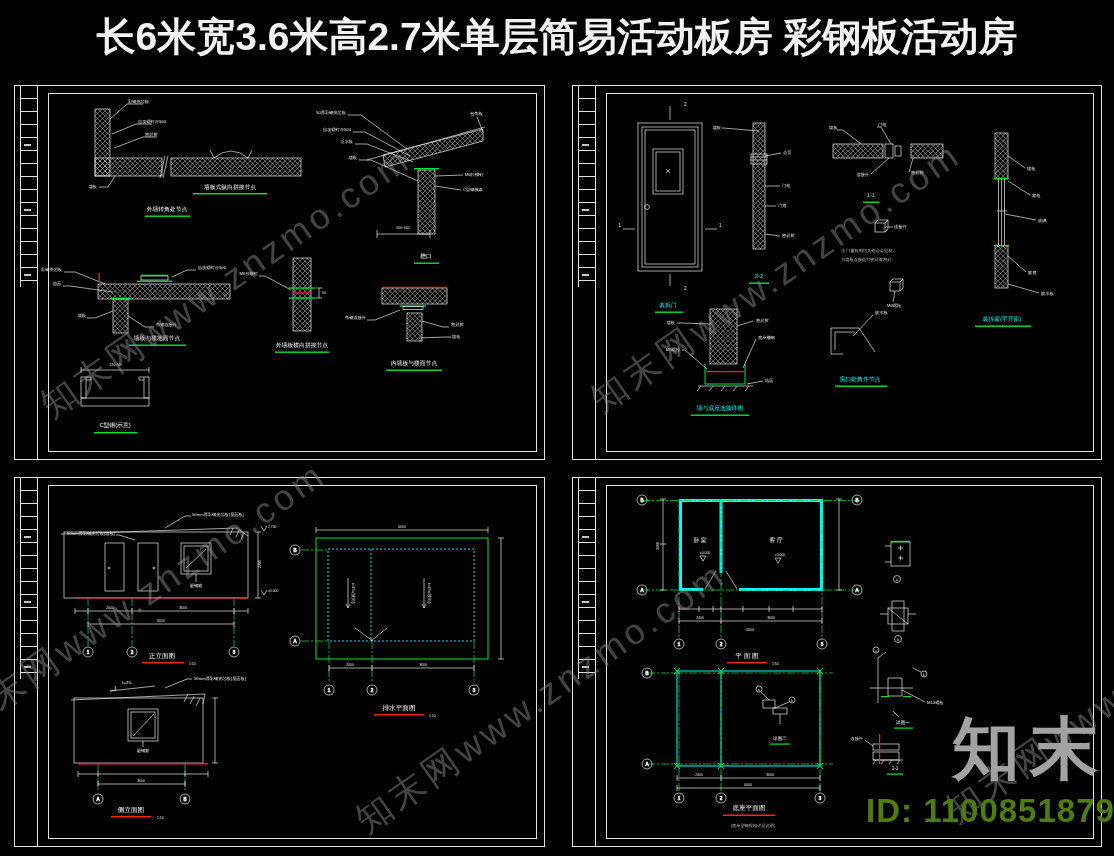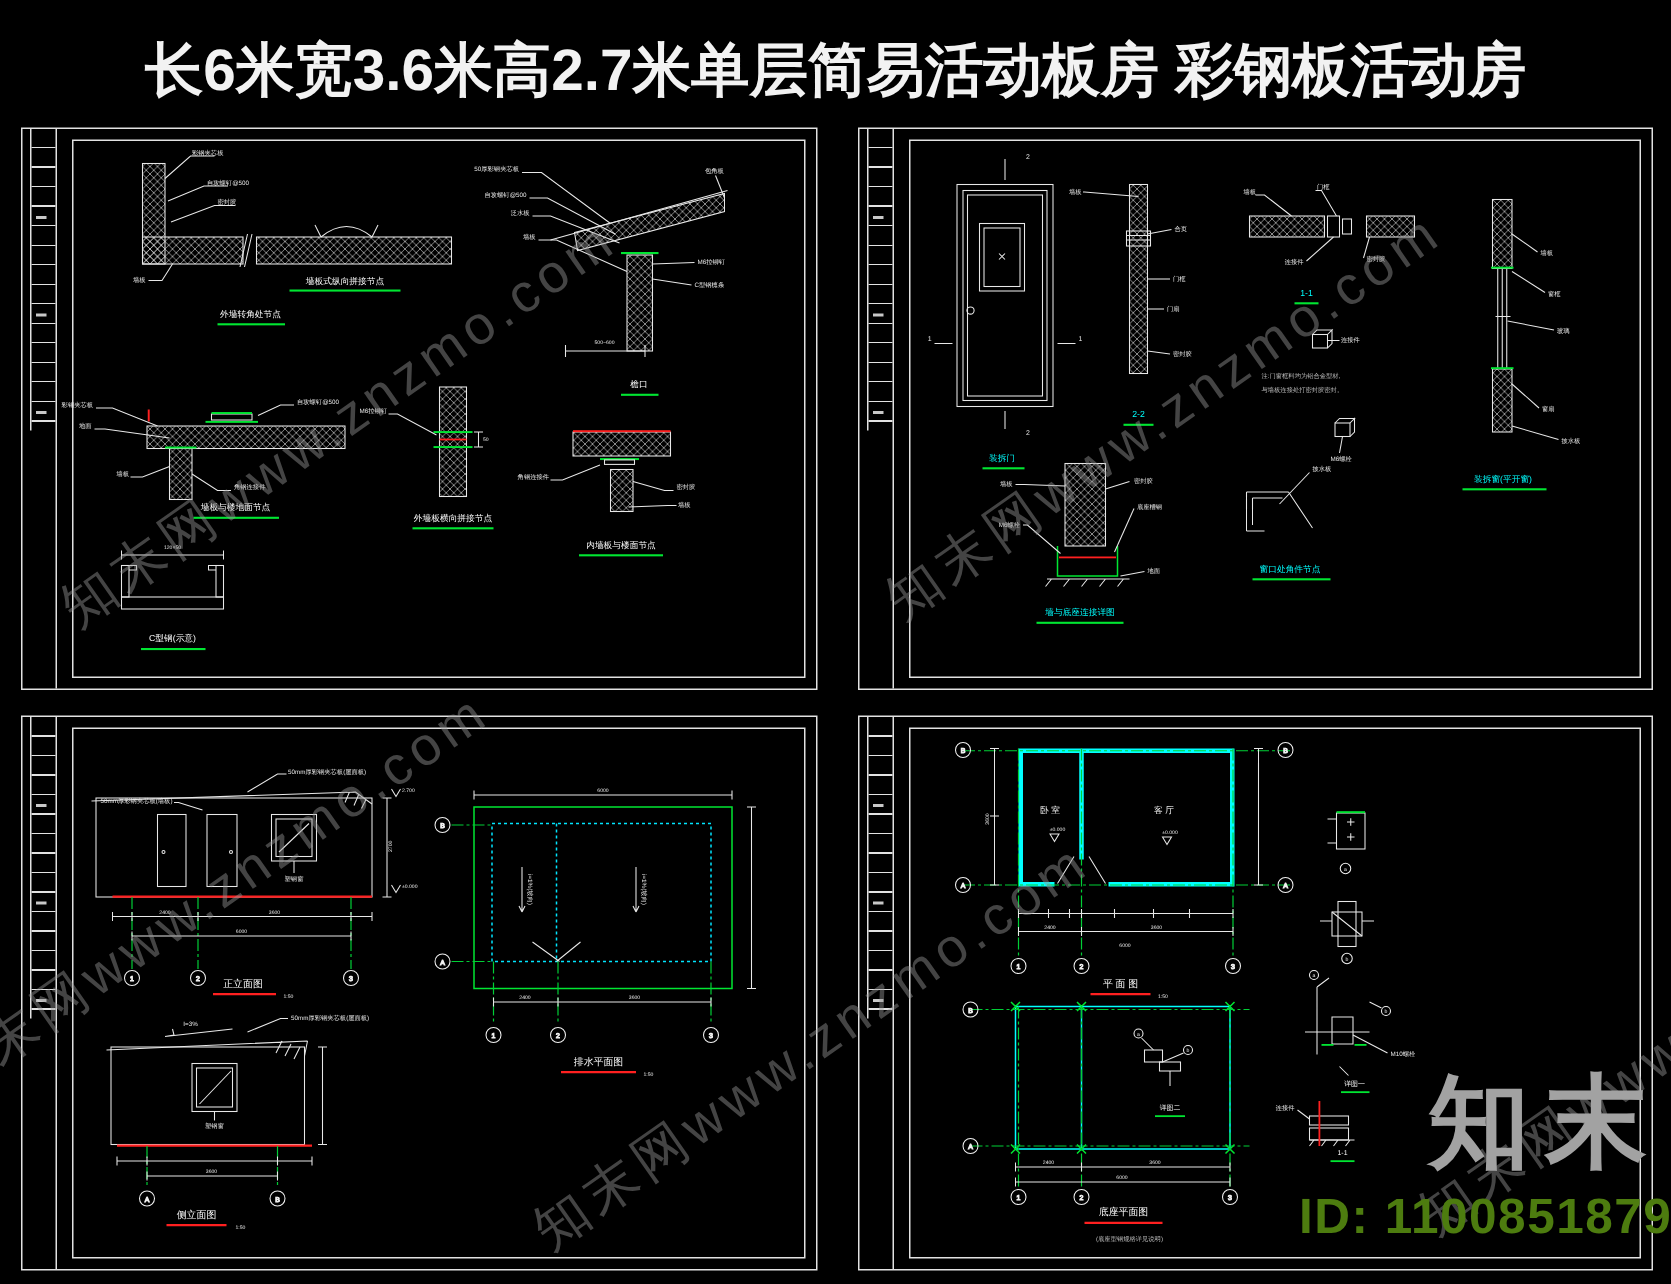--- a/index.html
+++ b/index.html
@@ -1,18 +1,18 @@
 <!DOCTYPE html>
 <html><head>
 <meta charset="utf-8">
 <style>
   html,body{margin:0;padding:0;background:#000;}
   body{position:relative;width:1114px;height:856px;overflow:hidden;
        font-family:"Liberation Sans","DejaVu Sans",sans-serif;}
-  .sheet-title{position:absolute;left:0;right:0;top:20px;text-align:center;
+  .sheet-title{position:absolute;left:0;right:0;top:10px;text-align:center;
        font-size:39px;font-weight:bold;color:#f2f2f2;letter-spacing:0px;
        white-space:nowrap;z-index:2;}
   .panel{position:absolute;border:1px solid #e2e2e2;background:#000;z-index:1;}
   .inner{position:absolute;left:33px;top:7px;right:7px;bottom:7px;border:1px solid #e2e2e2;}
   .tstrip{position:absolute;left:0;top:0;bottom:0;width:22px;border-right:1px solid #e2e2e2;}
   .tstrip .rows{position:absolute;left:5px;right:0;top:0;height:201px;border-left:1px solid #e2e2e2;
        background:repeating-linear-gradient(to bottom,transparent 0 12px,#e2e2e2 12px 13px);}
   .tstrip .mark{position:absolute;width:7px;height:2px;background:#c8c8c8;left:9px;}
   .psvg{position:absolute;left:0;top:0;}
   

